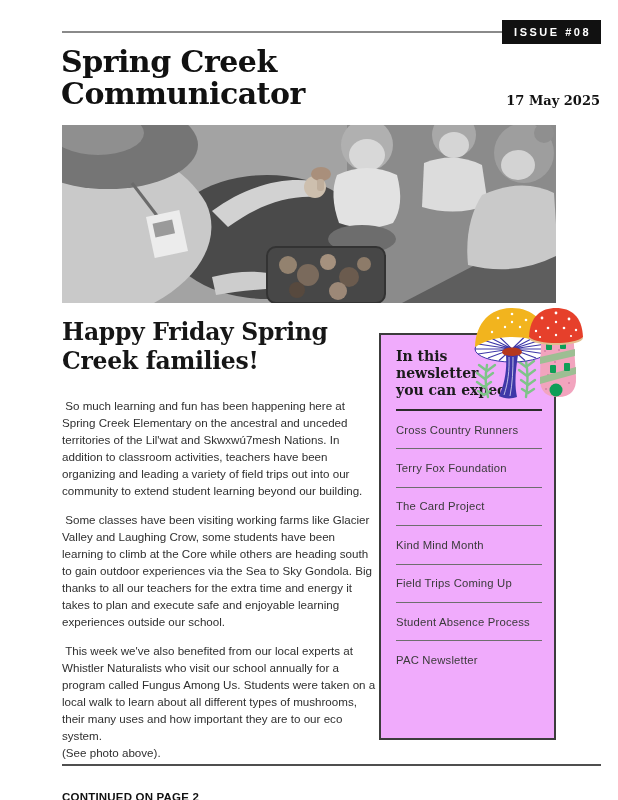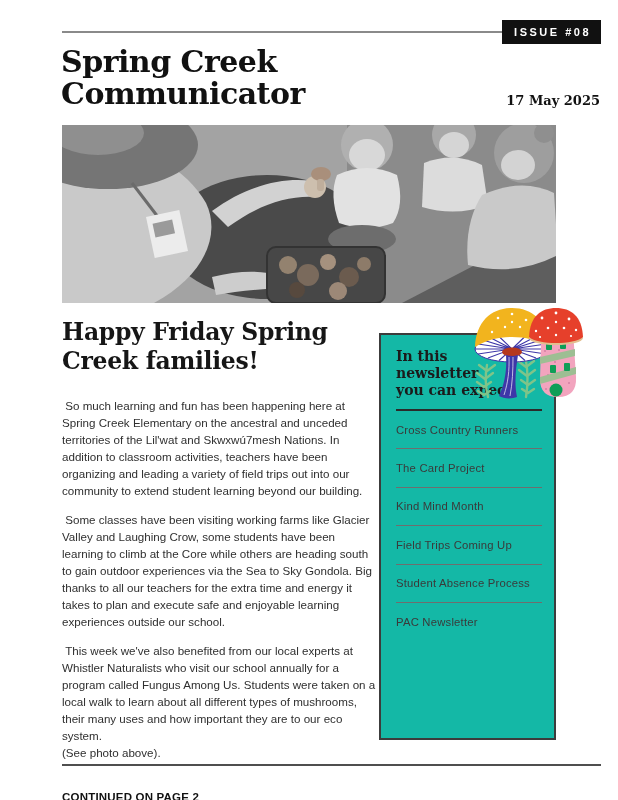--- a/index.html
+++ b/index.html
@@ -48,21 +48,21 @@
     color:var(--body-text,#2f2f2f); white-space:pre-wrap;
   }
   .continued-note {
     margin-top:30px; font-weight:bold; font-size:11.5px;
     letter-spacing:0.2px; color:#111;
   }
   
   .toc-box {
     position:absolute; left:379px; top:333px; width:177px; height:407px;
     border:2px solid #3c3c3c; box-sizing:border-box;
-    padding:13px 12px 0 15px; background:#14b8a6;
+    padding:13px 12px 0 15px; background:#f0abfc;
   }
   .toc-heading {
     font-family:"DejaVu Serif", serif; font-weight:bold;
     font-size:14px; line-height:17px; color:#1b1b1b;
   }
   .toc-heading span { display:block; }
   .toc-heading-rule { height:2px; background:#2b2b2b; margin-top:10px; }
   .toc-row {
     height:37.4px; display:flex; align-items:center;
     border-bottom:1px solid #6e6e6e;
@@ -146,20 +146,21 @@
   </div>
 
   <div class="toc-box">
     <div class="toc-heading">
       <span>In this</span>
       <span>newsletter</span>
       <span>you can expect</span>
     </div>
     <div class="toc-heading-rule"></div>
     <div class="toc-row">Cross Country Runners</div>
+    <div class="toc-row">Terry Fox Foundation</div>
     <div class="toc-row">The Card Project</div>
     <div class="toc-row">Kind Mind Month</div>
     <div class="toc-row">Field Trips Coming Up</div>
     <div class="toc-row">Student Absence Process</div>
     <div class="toc-row">PAC Newsletter</div>
   </div>
 
   <div class="mushroom-illustration">
     <svg width="128" height="98" viewBox="0 0 128 98" xmlns="http://www.w3.org/2000/svg">
 

